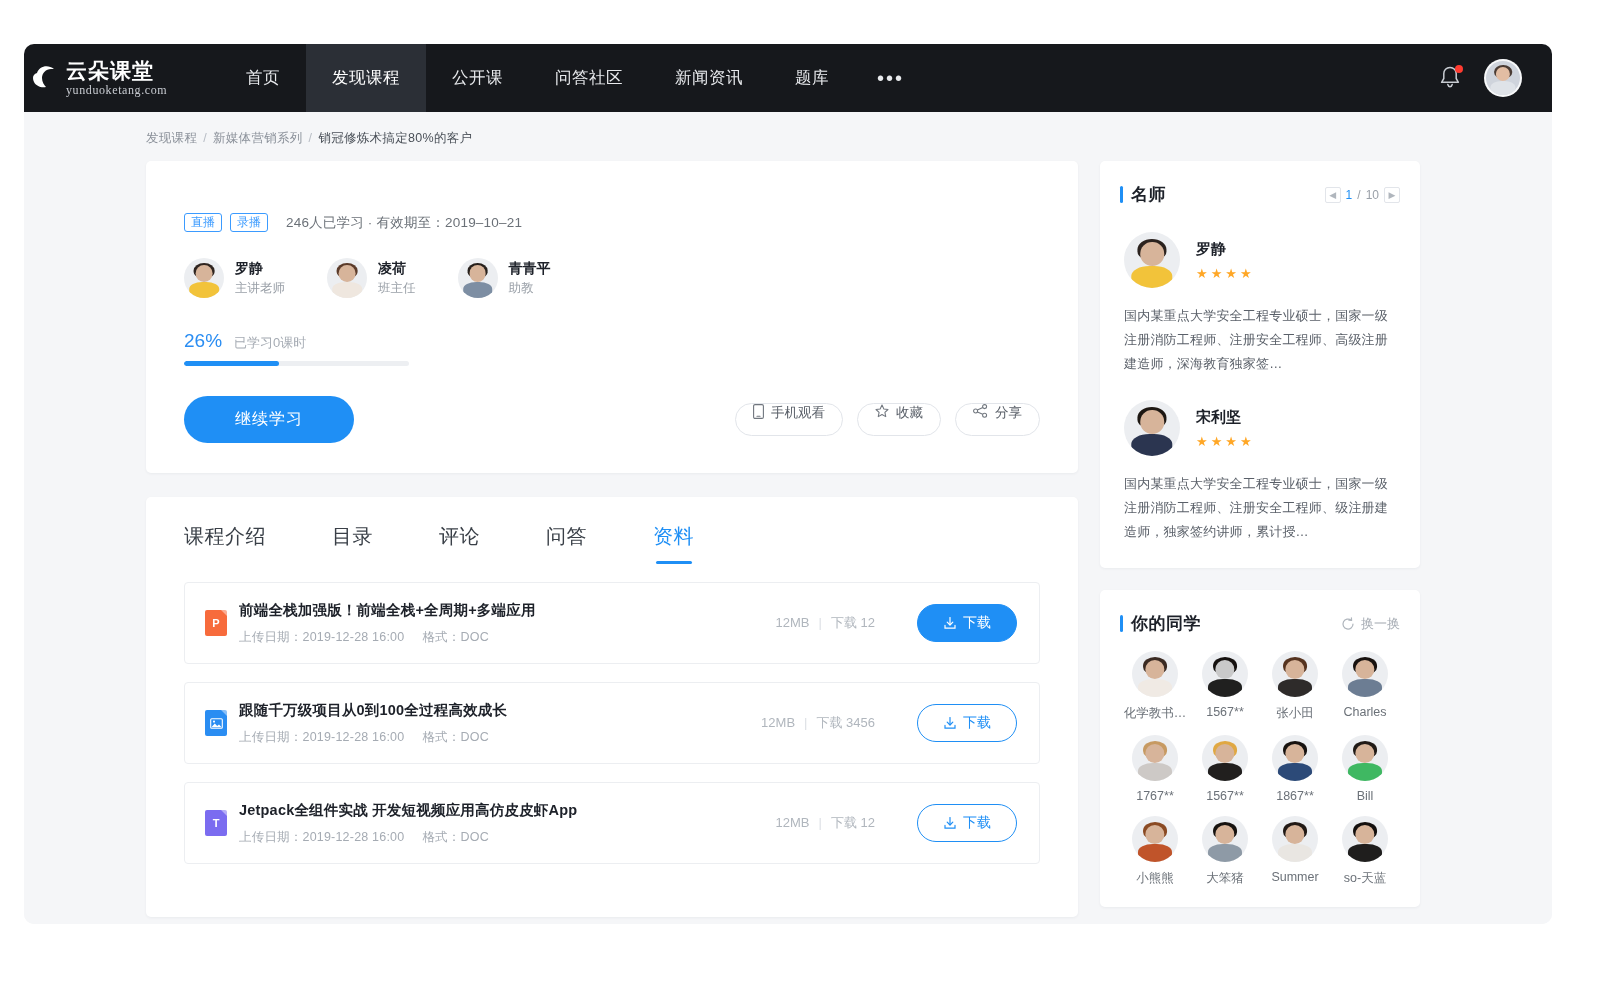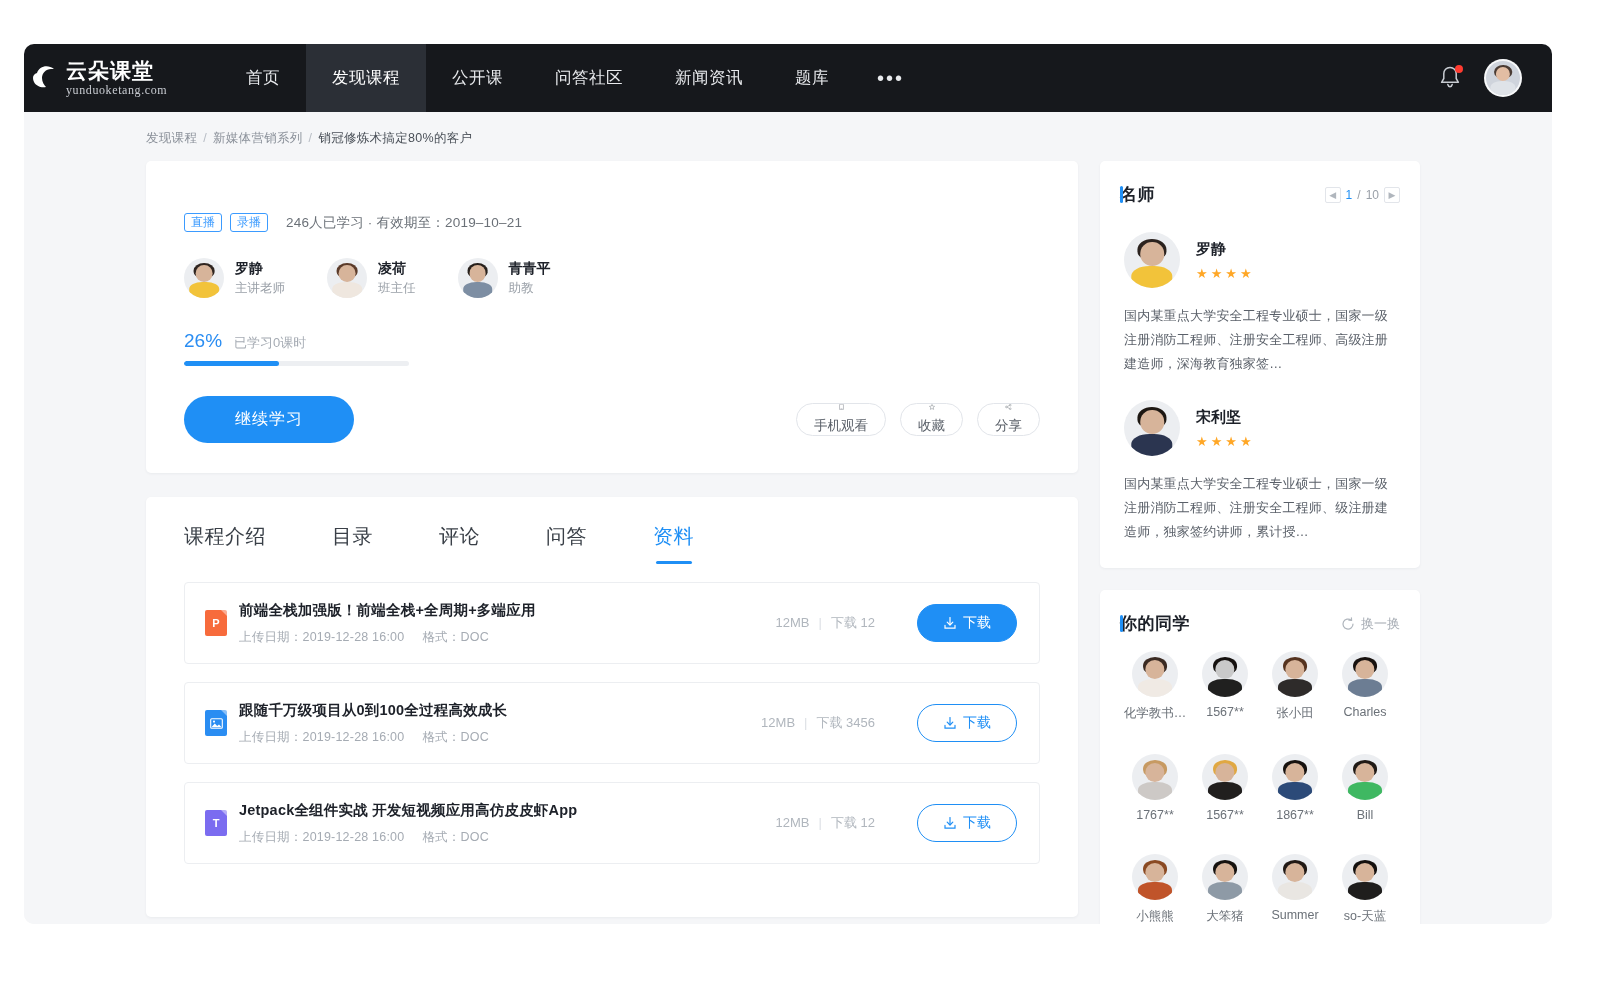--- a/index.html
+++ b/index.html
@@ -186,29 +186,28 @@
   .btn-primary {
     width: 170px; height: 47px;
     background: #1f8ff5;
     color: #fff; font-size: 16px;
     border: none; border-radius: 24px;
     cursor: pointer;
     letter-spacing: 1px;
   }
   .action-right { margin-left: auto; display: flex; gap: 14px; }
   .pill {
-    display: flex; align-items: center; gap: 7px;
+    display: flex; align-items: flex-start; gap: 7px;
     height: 33px; padding: 0 17px;
     border: 1px solid #e2e5ea;
     border-radius: 18px;
     font-size: 13.5px; color: #5b6views; color: #5a6069;
     background: #fff;
     cursor: pointer;
     white-space: nowrap;
-    flex-direction: column;
   }
 
   
   .tabs-card { margin-top: 24px; padding: 0 0 14px 0; min-height: 420px; }
   .tabs {
     display: flex; align-items: center;
     padding: 26px 38px 0 38px;
     gap: 66px;
   }
   .tab {
@@ -287,20 +286,21 @@
 
   
   .panel { padding: 22px 20px 20px 20px; }
   .panel-head {
     display: flex; align-items: center;
     margin-bottom: 6px;
   }
   .panel-title {
     font-size: 17px; font-weight: bold; color: #1d2129;
     position: relative;
+    padding-left: 11px;
     letter-spacing: .5px;
   }
   .panel-title::before {
     content: "";
     position: absolute; left: 0; top: 3px;
     width: 3px; height: 17px; background: #1f8ff5; border-radius: 2px;
   }
   .pager {
     margin-left: auto;
     display: flex; align-items: center; gap: 5px;
@@ -334,21 +334,21 @@
   .te-desc {
     margin-top: 16px;
     font-size: 13px; color: #5a6069;
     line-height: 1.85;
     letter-spacing: .2px;
   }
 
   .mates-grid {
     display: grid;
     grid-template-columns: repeat(4, 1fr);
-    row-gap: 32px;
+    row-gap: 13px;
     margin-top: 16px;
   }
   .mate { display: flex; flex-direction: column; align-items: center; cursor: pointer; }
   .mate-av {
     width: 46px; height: 46px; border-radius: 50%;
     background: #eceef1; overflow: hidden; position: relative;
   }
   .mate-name {
     margin-top: 8px;
     font-size: 12.5px; color: #6b7178;

